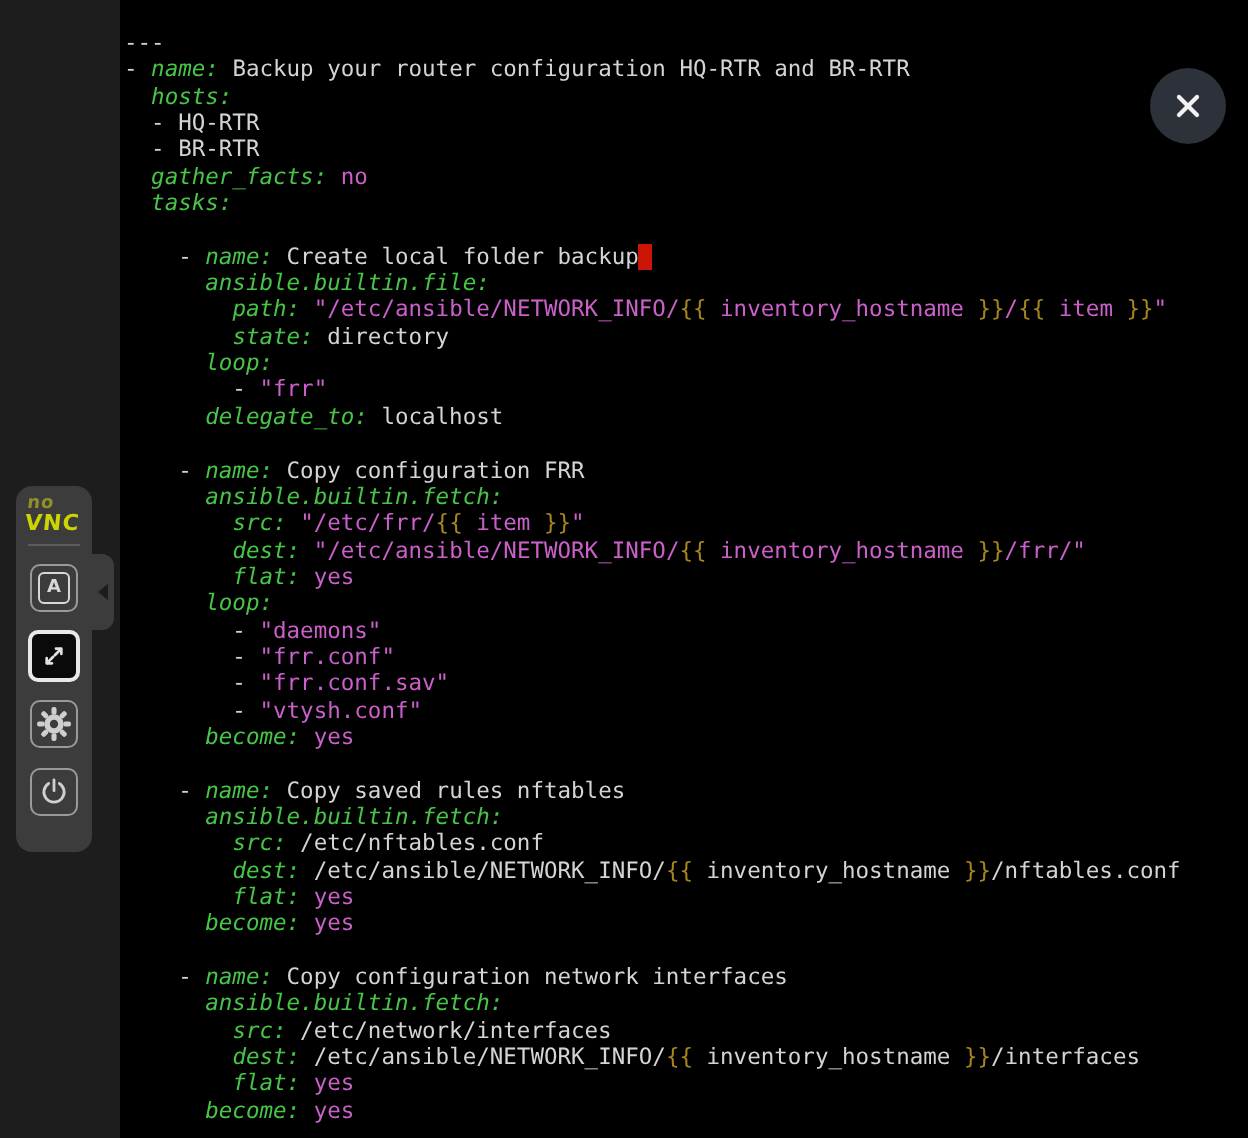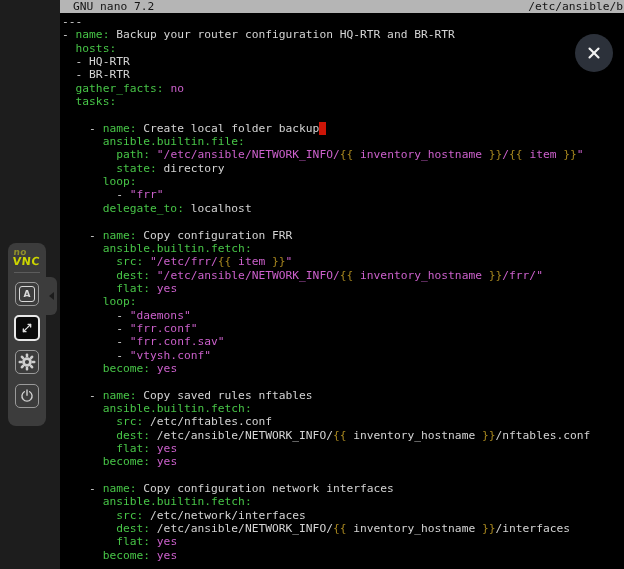--- a/index.html
+++ b/index.html
@@ -31,21 +31,21 @@
        border-right:5px solid #1c1c1c;}
   
   .terminal{position:absolute;left:60px;top:0;width:564px;height:569px;background:#000;}
   .nano-titlebar{position:absolute;left:0;top:0;width:564px;height:13px;background:var(--c-titlebar_bg);
                  color:var(--c-titlebar_text);font-size:11.25px;line-height:13px;white-space:nowrap;overflow:hidden;}
   .nano-titlebar .tl{position:absolute;left:13px;top:0;}
   .nano-titlebar .tr{position:absolute;right:1px;top:0;}
   .code{position:absolute;left:2px;top:15px;margin:0;font-size:11.25px;line-height:13.35px;}
   .ln{height:13.35px;white-space:pre;}
   .c-d{color:var(--c-text);}
-  .c-k{color:var(--c-key);}
+  .c-k{color:var(--c-key);font-style:italic;}
   .c-s{color:var(--c-string);}
   .c-j{color:var(--c-jinja);}
   .c-x{background:var(--c-cursor);}
   
   .close-btn{position:absolute;left:575px;top:34px;width:38px;height:38px;border-radius:50%;
              background:var(--c-close_bg);border:none;display:flex;align-items:center;justify-content:center;
              cursor:pointer;z-index:5;padding:0;}
   .icon-svg{display:block;}
 </style>
 </head>
@@ -106,24 +106,20 @@
         </svg>
       </button>
     </div>
 
     <button class="handle">
       <span class="tri"></span>
     </button>
   </div>
 
   <div class="terminal">
-    <div class="nano-titlebar">
-      <span class="tl">GNU nano 7.2</span>
-      <span class="tr">/etc/ansible/b</span>
-    </div>
     <pre id="code" class="code"><div class="ln"><span class="c-d">---</span></div><div class="ln"><span class="c-d">- </span><span class="c-k">name:</span><span class="c-d"> Backup your router configuration HQ-RTR and BR-RTR</span></div><div class="ln"><span class="c-d">  </span><span class="c-k">hosts:</span></div><div class="ln"><span class="c-d">  - HQ-RTR</span></div><div class="ln"><span class="c-d">  - BR-RTR</span></div><div class="ln"><span class="c-d">  </span><span class="c-k">gather_facts:</span><span class="c-d"> </span><span class="c-s">no</span></div><div class="ln"><span class="c-d">  </span><span class="c-k">tasks:</span></div><div class="ln"></div><div class="ln"><span class="c-d">    - </span><span class="c-k">name:</span><span class="c-d"> Create local folder backup</span><span class="c-x"> </span></div><div class="ln"><span class="c-d">      </span><span class="c-k">ansible.builtin.file:</span></div><div class="ln"><span class="c-d">        </span><span class="c-k">path:</span><span class="c-d"> </span><span class="c-s">"/etc/ansible/NETWORK_INFO/</span><span class="c-j">{{</span><span class="c-s"> inventory_hostname </span><span class="c-j">}}</span><span class="c-s">/</span><span class="c-j">{{</span><span class="c-s"> item </span><span class="c-j">}}</span><span class="c-s">"</span></div><div class="ln"><span class="c-d">        </span><span class="c-k">state:</span><span class="c-d"> directory</span></div><div class="ln"><span class="c-d">      </span><span class="c-k">loop:</span></div><div class="ln"><span class="c-d">        - </span><span class="c-s">"frr"</span></div><div class="ln"><span class="c-d">      </span><span class="c-k">delegate_to:</span><span class="c-d"> localhost</span></div><div class="ln"></div><div class="ln"><span class="c-d">    - </span><span class="c-k">name:</span><span class="c-d"> Copy configuration FRR</span></div><div class="ln"><span class="c-d">      </span><span class="c-k">ansible.builtin.fetch:</span></div><div class="ln"><span class="c-d">        </span><span class="c-k">src:</span><span class="c-d"> </span><span class="c-s">"/etc/frr/</span><span class="c-j">{{</span><span class="c-s"> item </span><span class="c-j">}}</span><span class="c-s">"</span></div><div class="ln"><span class="c-d">        </span><span class="c-k">dest:</span><span class="c-d"> </span><span class="c-s">"/etc/ansible/NETWORK_INFO/</span><span class="c-j">{{</span><span class="c-s"> inventory_hostname </span><span class="c-j">}}</span><span class="c-s">/frr/"</span></div><div class="ln"><span class="c-d">        </span><span class="c-k">flat:</span><span class="c-d"> </span><span class="c-s">yes</span></div><div class="ln"><span class="c-d">      </span><span class="c-k">loop:</span></div><div class="ln"><span class="c-d">        - </span><span class="c-s">"daemons"</span></div><div class="ln"><span class="c-d">        - </span><span class="c-s">"frr.conf"</span></div><div class="ln"><span class="c-d">        - </span><span class="c-s">"frr.conf.sav"</span></div><div class="ln"><span class="c-d">        - </span><span class="c-s">"vtysh.conf"</span></div><div class="ln"><span class="c-d">      </span><span class="c-k">become:</span><span class="c-d"> </span><span class="c-s">yes</span></div><div class="ln"></div><div class="ln"><span class="c-d">    - </span><span class="c-k">name:</span><span class="c-d"> Copy saved rules nftables</span></div><div class="ln"><span class="c-d">      </span><span class="c-k">ansible.builtin.fetch:</span></div><div class="ln"><span class="c-d">        </span><span class="c-k">src:</span><span class="c-d"> /etc/nftables.conf</span></div><div class="ln"><span class="c-d">        </span><span class="c-k">dest:</span><span class="c-d"> /etc/ansible/NETWORK_INFO/</span><span class="c-j">{{</span><span class="c-d"> inventory_hostname </span><span class="c-j">}}</span><span class="c-d">/nftables.conf</span></div><div class="ln"><span class="c-d">        </span><span class="c-k">flat:</span><span class="c-d"> </span><span class="c-s">yes</span></div><div class="ln"><span class="c-d">      </span><span class="c-k">become:</span><span class="c-d"> </span><span class="c-s">yes</span></div><div class="ln"></div><div class="ln"><span class="c-d">    - </span><span class="c-k">name:</span><span class="c-d"> Copy configuration network interfaces</span></div><div class="ln"><span class="c-d">      </span><span class="c-k">ansible.builtin.fetch:</span></div><div class="ln"><span class="c-d">        </span><span class="c-k">src:</span><span class="c-d"> /etc/network/interfaces</span></div><div class="ln"><span class="c-d">        </span><span class="c-k">dest:</span><span class="c-d"> /etc/ansible/NETWORK_INFO/</span><span class="c-j">{{</span><span class="c-d"> inventory_hostname </span><span class="c-j">}}</span><span class="c-d">/interfaces</span></div><div class="ln"><span class="c-d">        </span><span class="c-k">flat:</span><span class="c-d"> </span><span class="c-s">yes</span></div><div class="ln"><span class="c-d">      </span><span class="c-k">become:</span><span class="c-d"> </span><span class="c-s">yes</span></div></pre>
   </div>
 
   <button class="close-btn">
     <svg class="icon-svg" width="16" height="16" viewBox="0 0 16 16">
       <g stroke="#f2f2f2" stroke-width="2.1" stroke-linecap="round">
         <line x1="3.5" y1="3.5" x2="12.5" y2="12.5"></line>
         <line x1="12.5" y1="3.5" x2="3.5" y2="12.5"></line>
       </g>
     </svg>

